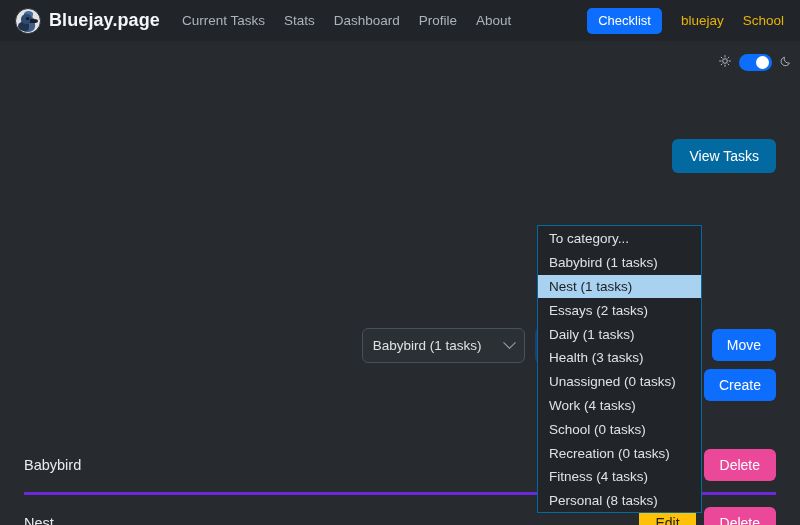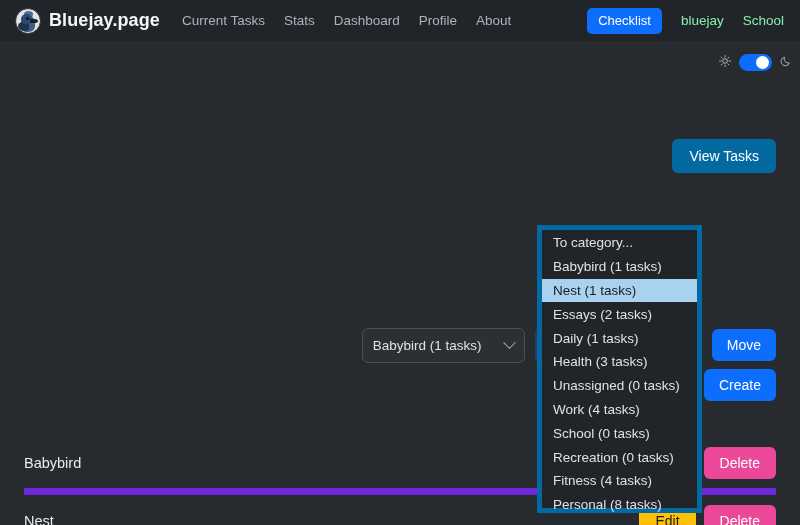--- a/index.html
+++ b/index.html
@@ -121,21 +121,21 @@
     background: #0d6efd;
     color: #ffffff;
     font-size: 13px;
     border: none;
     border-radius: 5px;
     padding: 5px 11px 6px;
     cursor: pointer;
     font-family: inherit;
     white-space: nowrap;
   }
-  .nav-user { font-size: 13.5px; color: #86efac; white-space: nowrap; cursor: pointer; }
+  .nav-user { font-size: 13.5px; color: #eab308; white-space: nowrap; cursor: pointer; }
 
   
   .theme-row {
     position: absolute;
     top: 53px;
     right: 8px;
     display: flex;
     align-items: center;
     gap: 8px;
     z-index: 4;
@@ -259,21 +259,21 @@
   .cat-list {
     position: absolute;
     top: 300px;
     left: 24px;
     right: 24px;
   }
   .cat-row {
     height: 58px;
     display: flex;
     align-items: center;
-    border-bottom: 7px solid #6d28d9;
+    border-bottom: 3px solid #6d28d9;
   }
   .cat-name {
     font-size: 14.5px;
     color: #e9ecef;
   }
   .cat-actions {
     margin-left: auto;
     display: flex;
     align-items: center;
     gap: 8px;
@@ -300,21 +300,21 @@
     min-width: 64px;
   }
 
   
   .dropdown-menu {
     position: absolute;
     top: 225px;
     left: 537px;
     width: 165px;
     background: #212529;
-    border: 5px solid #0369a1;
+    border: 1px solid #0369a1;
     z-index: 30;
     padding: 1px 0 0;
     max-height: 288px;
   }
   .dd-item {
     height: 23.8px;
     display: flex;
     align-items: center;
     padding: 0 0 0 11px;
     font-size: 13.5px;

